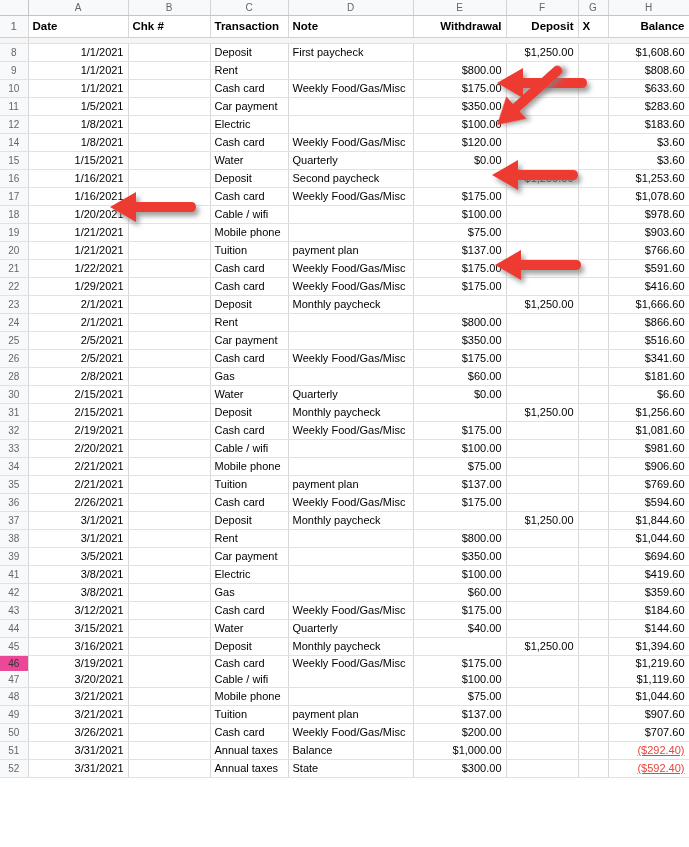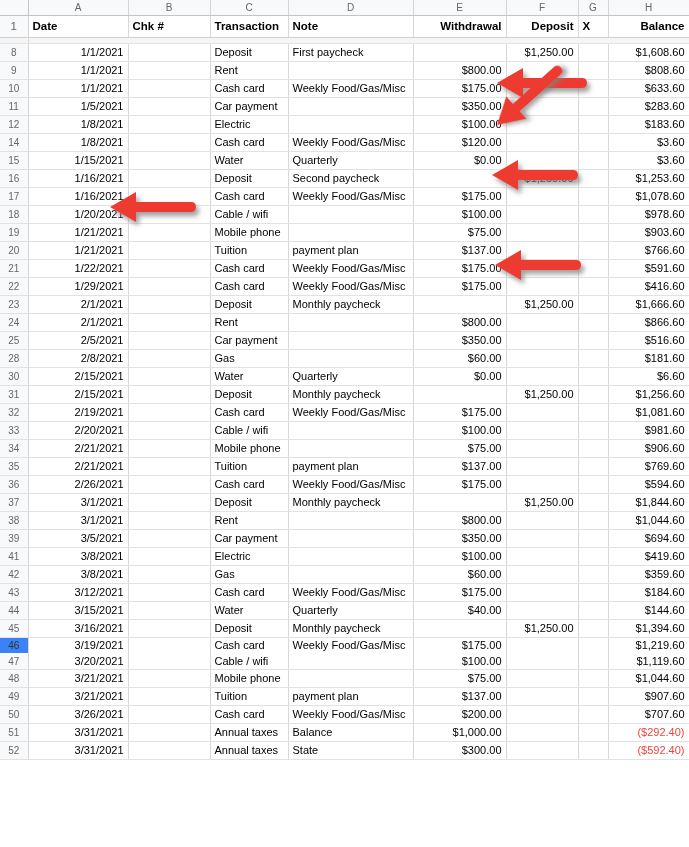--- a/index.html
+++ b/index.html
@@ -55,21 +55,21 @@
     width: 28px;
     background: #f8f9fa;
     color: #666666;
     font-size: 10px;
     text-align: center;
     padding: 0;
     border-right: 1px solid #c4c4c4;
     border-bottom: 1px solid #e2e2e2;
   }
   td.rownum.sel {
-    background: #3b82f6;
+    background: #ec4899;
     color: #333333;
   }
   tr.norule td { border-bottom-color: transparent; }
   
   tr.fieldhead td {
     font-weight: bold;
     font-size: 11.5px;
     height: 22px;
     line-height: 21px;
     border-bottom: 1px solid #d0d0d0;
@@ -90,21 +90,21 @@
   col.c-f { width: 72px; }
   col.c-g { width: 30px; }
   col.c-h { width: 81px; }
 
   td.a, td.e, td.f, td.h { text-align: right; }
   td.b, td.c, td.d { text-align: left; }
   td.g { text-align: center; }
   tr.fieldhead td.a, tr.fieldhead td.b,
   tr.fieldhead td.c, tr.fieldhead td.d { text-align: left; }
   tr.fieldhead td.g { text-align: left; }
-  td.neg { color: #e8453c; }
+  td.neg { color: #e8453c; text-decoration: underline; }
   td.lastcol { border-right: none; }
 
   
   .arrow {
     position: absolute;
     pointer-events: none;
   }
   .arrow svg { display: block; overflow: visible; }
 </style>
 </head>
@@ -332,20 +332,31 @@
         <tr>
           <td class="rownum">25</td>
           <td class="a">2/5/2021</td>
           <td class="b"></td>
           <td class="c">Car payment</td>
           <td class="d"></td>
           <td class="e">$350.00</td>
           <td class="f"></td>
           <td class="g"></td>
           <td class="h lastcol">$516.60</td>
+        </tr>
+        <tr>
+          <td class="rownum">26</td>
+          <td class="a">2/5/2021</td>
+          <td class="b"></td>
+          <td class="c">Cash card</td>
+          <td class="d">Weekly Food/Gas/Misc</td>
+          <td class="e">$175.00</td>
+          <td class="f"></td>
+          <td class="g"></td>
+          <td class="h lastcol">$341.60</td>
         </tr>
         <tr>
           <td class="rownum">28</td>
           <td class="a">2/8/2021</td>
           <td class="b"></td>
           <td class="c">Gas</td>
           <td class="d"></td>
           <td class="e">$60.00</td>
           <td class="f"></td>
           <td class="g"></td>

